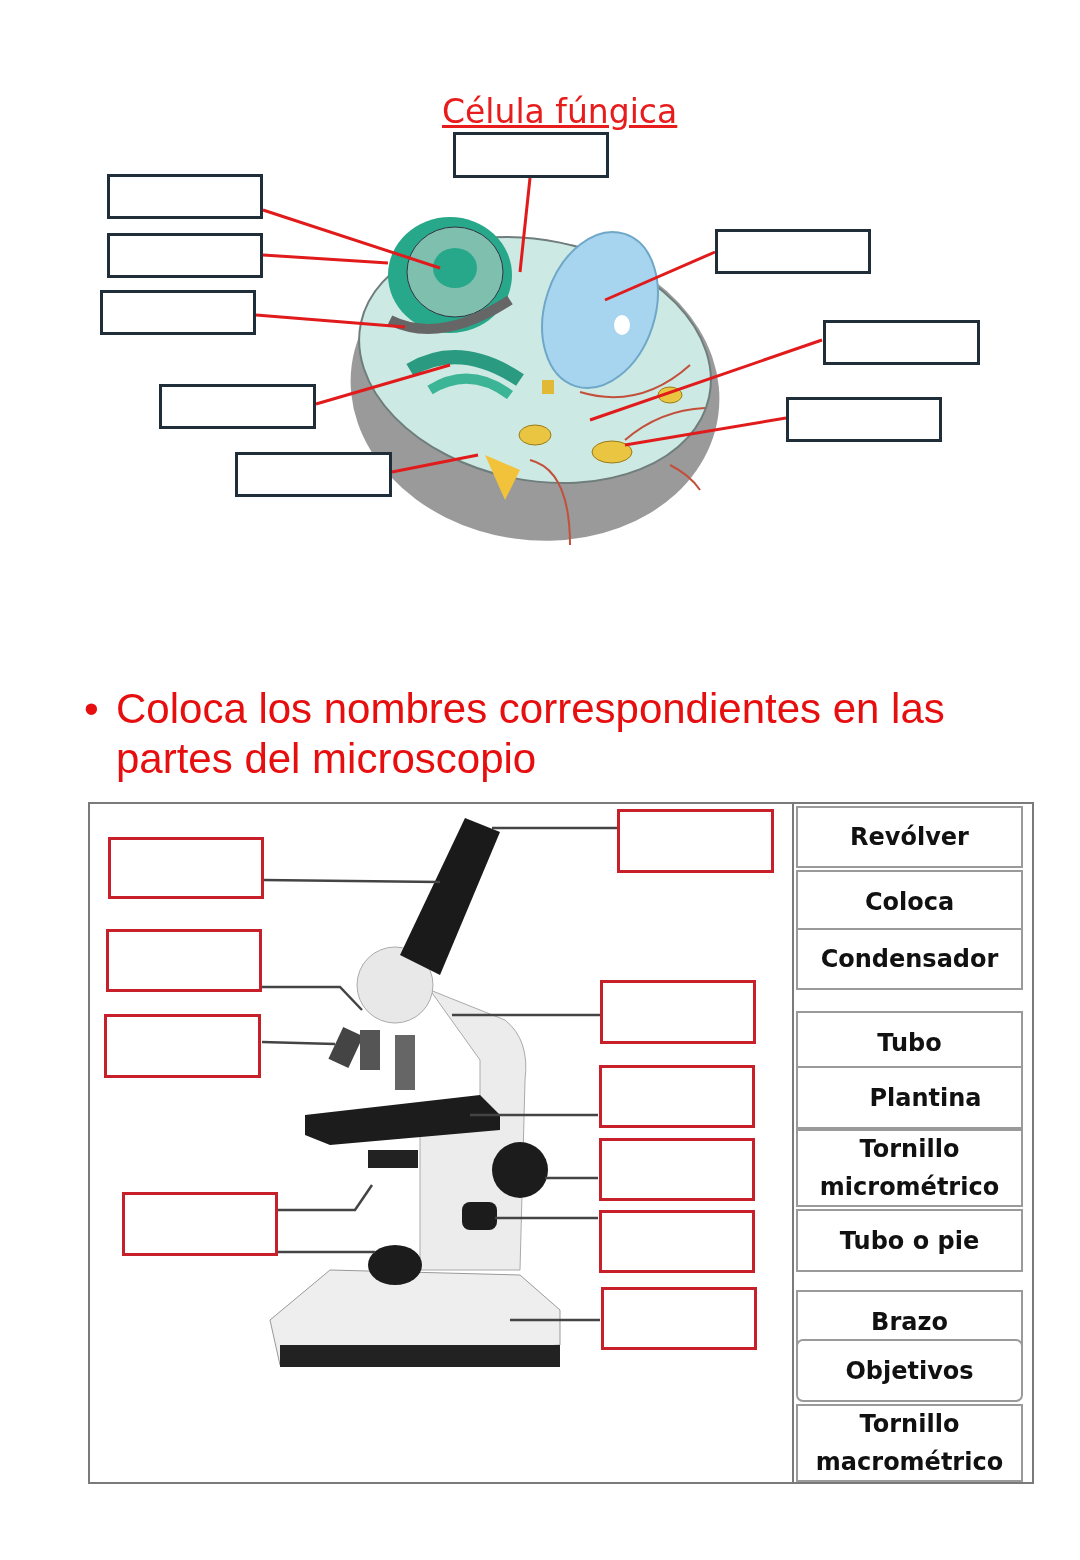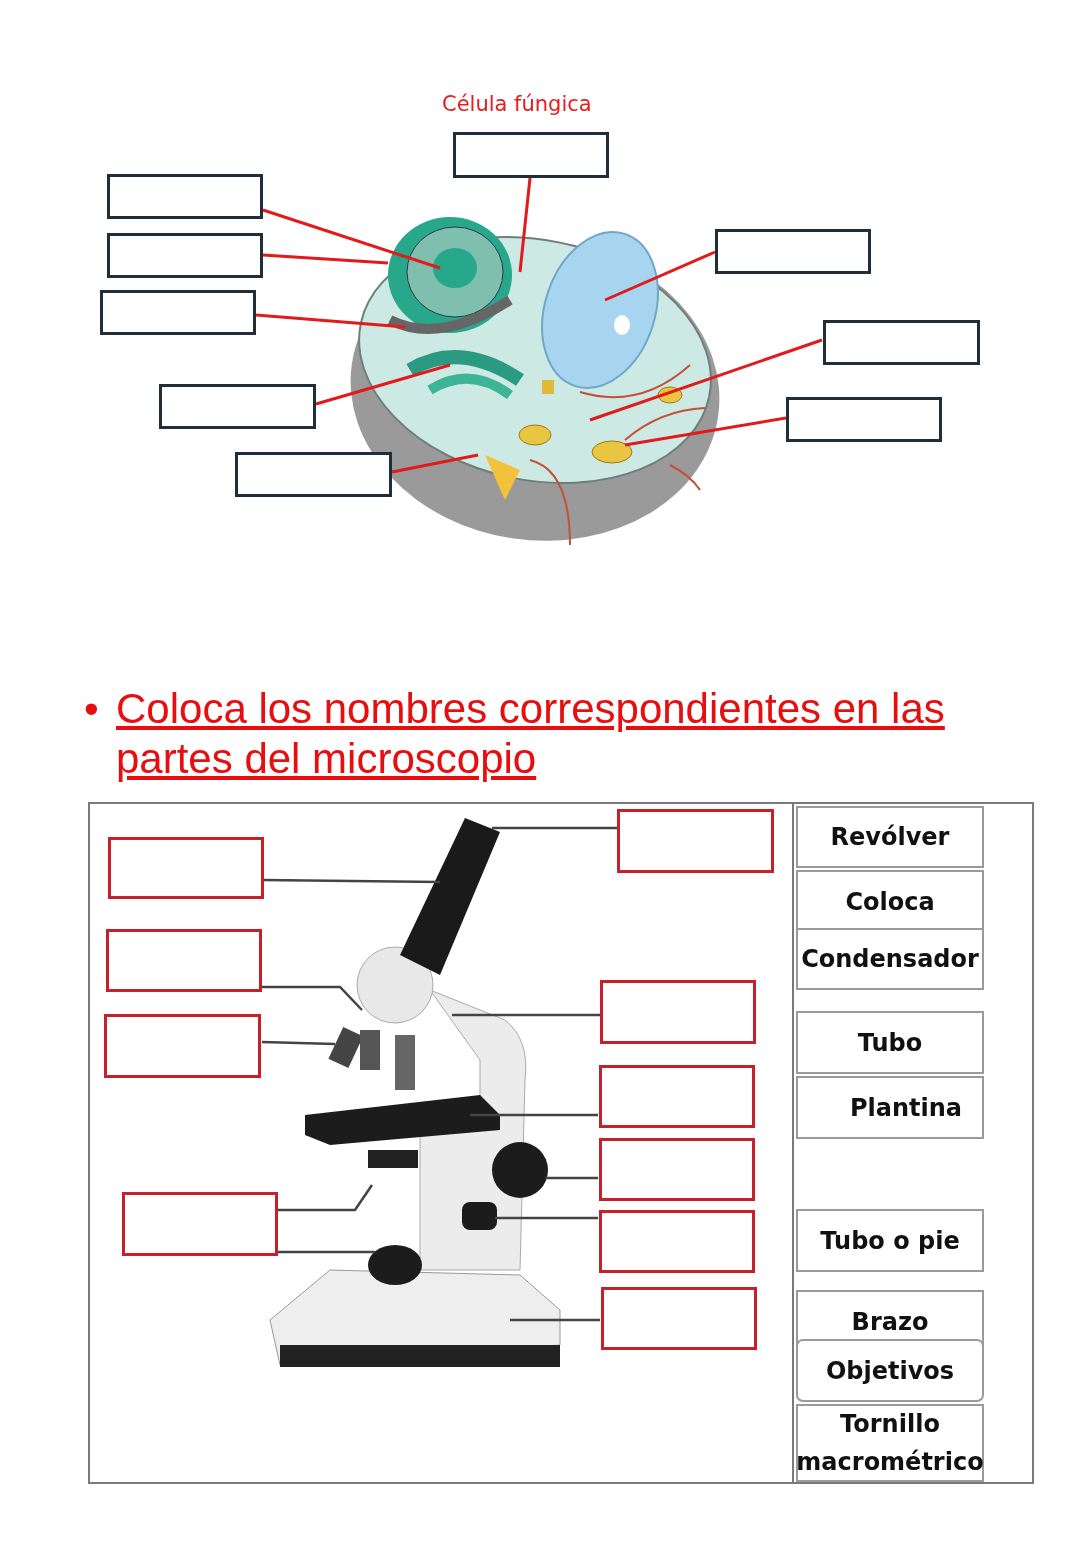--- a/index.html
+++ b/index.html
@@ -1,26 +1,26 @@
 <!DOCTYPE html>
 <html><head>
 <meta charset="utf-8">
 <style>
   html, body { margin:0; padding:0; background:#ffffff; }
   body { width:1080px; height:1560px; position:relative; overflow:hidden; font-family:"Liberation Sans", sans-serif; }
   .abs { position:absolute; }
-  .cell-title { color:#e81c1c; font-size:21px; font-family:"DejaVu Sans", sans-serif; left:442px; top:92px; }
+  .cell-title { color:#e81c1c; font-size:33px; font-family:"DejaVu Sans", sans-serif; left:442px; top:92px;text-decoration:underline; }
   .blank-dark { position:absolute; border:3px solid #1f2e38; background:#fff; box-sizing:border-box; }
   .blank-red { position:absolute; border:3px solid #c8202a; background:#fff; box-sizing:border-box; }
   .instr { left:84px; top:684px; color:#e60e0e; font-size:42px; line-height:50px; font-family:"Liberation Sans", sans-serif; width:920px; }
   .instr .bullet { position:absolute; left:0; top:0; }
-  .instr .text { position:absolute; left:32px; top:0; width:880px;text-decoration:underline; }
+  .instr .text { position:absolute; left:32px; top:0; width:880px; }
   .frame { left:88px; top:802px; width:946px; height:682px; border:2px solid #7a7a7a; box-sizing:border-box; }
   .word-bank { position:absolute; left:792px; top:802px; width:242px; height:682px; border-left:2px solid #7a7a7a; }
-  .wb-item { position:absolute; left:2px; width:188px; border:2px solid #9a9a9a; box-sizing:border-box; background:#fff;
+  .wb-item { position:absolute; left:2px; width:227px; border:2px solid #9a9a9a; box-sizing:border-box; background:#fff;
              display:flex; align-items:center; justify-content:center; text-align:center;
              font-family:"DejaVu Sans", sans-serif; font-weight:bold; font-size:24px; line-height:38px; color:#111; }
   svg { position:absolute; left:0; top:0; }
 </style>
 </head>
 <body>
 
 <div class="abs cell-title">Célula fúngica</div>
 
 <svg width="1080" height="620">
@@ -133,18 +133,19 @@
 <div class="blank-red" style="left:599px;top:1065px;width:156px;height:63px;"></div>
 <div class="blank-red" style="left:599px;top:1138px;width:156px;height:63px;"></div>
 <div class="blank-red" style="left:599px;top:1210px;width:156px;height:63px;"></div>
 <div class="blank-red" style="left:601px;top:1287px;width:156px;height:63px;"></div>
 
 <div class="word-bank">
   <div class="wb-item" style="top:4px;height:62px;">Revólver</div>
   <div class="wb-item" style="top:68px;height:63px;">Coloca</div>
   <div class="wb-item" style="top:126px;height:62px;">Condensador</div>
   <div class="wb-item" style="top:209px;height:63px;">Tubo</div>
-  <div class="wb-item" style="top:274px;height:63px;padding-left:32px;">Plantina</div>
+  <div class="wb-item" style="top:264px;height:63px;padding-left:32px;">Plantina</div>
+  <div class="wb-item" style="top:327px;height:78px;padding:0 4px;">Tornillo micrométrico</div>
   <div class="wb-item" style="top:407px;height:63px;">Tubo o pie</div>
   <div class="wb-item" style="top:472px;height:63px;margin-top:16px;">Brazo</div>
   <div class="wb-item" style="top:537px;height:63px;border-radius:7px;">Objetivos</div>
   <div class="wb-item" style="top:602px;height:78px;padding:0 20px;">Tornillo macrométrico</div>
 </div>
 
 </body></html>

